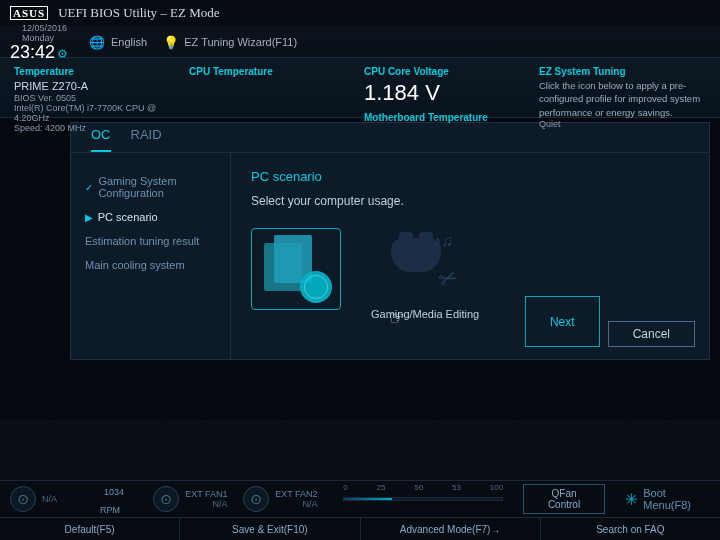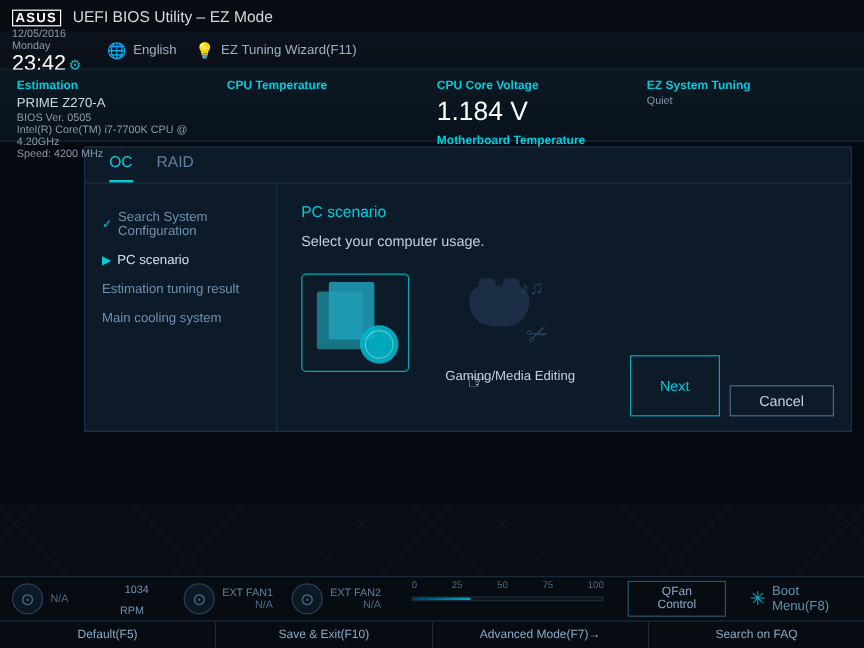--- a/index.html
+++ b/index.html
@@ -45,20 +45,21 @@
       border-bottom: 1px solid #1a2a3a;
       height: 58px;
     }
 
     .header-top {
       display: flex;
       align-items: center;
       padding: 4px 10px;
       height: 26px;
       background: #060c12;
+      font-family: Liberation Serif, serif;
     }
 
     .asus-logo {
       color: #fff;
       font-weight: bold;
       font-size: 13px;
       letter-spacing: 1px;
       margin-right: 10px;
     }
 
@@ -83,20 +84,21 @@
 
     .datetime-block {
       display: flex;
       flex-direction: column;
       margin-right: 14px;
     }
 
     .date-text {
       font-size: 9px;
       color: #8a9aaa;
+      margin-left: 12px;
     }
 
     .time-text {
       font-size: 18px;
       color: #fff;
       font-weight: 300;
       line-height: 1;
     }
 
     .time-gear {
@@ -600,56 +602,57 @@
       <div class="nav-item">
         <span class="nav-icon">💡</span>
         <span>EZ Tuning Wizard(F11)</span>
       </div>
     </div>
   </div>
 </div>
 
 <div class="info-bar">
   <div class="info-section">
-    <div class="info-label">Estimation</div>
+    <div class="info-label">Temperature</div>
     <div class="info-value">PRIME Z270-A</div>
     <div class="info-subtext">BIOS Ver. 0505</div>
     <div class="info-subtext">Intel(R) Core(TM) i7-7700K CPU @ 4.20GHz</div>
     <div class="info-subtext">Speed: 4200 MHz</div>
   </div>
   <div class="info-section">
     <div class="info-label">CPU Temperature</div>
   </div>
   <div class="info-section">
     <div class="info-label">CPU Core Voltage</div>
     <div class="info-value large">1.184 V</div>
     <div class="info-label" style="margin-top:4px;">Motherboard Temperature</div>
   </div>
   <div class="info-section">
     <div class="info-label">EZ System Tuning</div>
+    <div class="ez-system-desc">Click the icon below to apply a pre-configured profile for improved system performance or energy savings.</div>
     <div class="info-subtext">Quiet</div>
   </div>
 </div>
 
 <div style="position:relative; height: 302px;">
   <div class="bg-panel"></div>
 
   <div class="wizard-dialog">
 
     <div class="wizard-tabs">
       <div class="wizard-tab active">OC</div>
       <div class="wizard-tab">RAID</div>
     </div>
 
     <div class="wizard-body">
 
       <div class="wizard-sidebar">
         <div class="sidebar-item">
           <span class="check-icon">✓</span>
-          <span>Search System Configuration</span>
+          <span>Gaming System Configuration</span>
         </div>
         <div class="sidebar-item active">
           <span class="arrow-icon">▶</span>
           <span>PC scenario</span>
         </div>
         <div class="sidebar-item">
           <span>Estimation tuning result</span>
         </div>
         <div class="sidebar-item">
           <span>Main cooling system</span>
@@ -726,21 +729,21 @@
         <div class="fan-label">EXT FAN2</div>
         <div class="fan-na">N/A</div>
       </div>
     </div>
 
     <div style="position:relative; flex:1; margin: 0 10px;">
       <div class="fan-speed-labels">
         <span>0</span>
           <span>25</span>
           <span>50</span>
-          <span>75</span>
+          <span>53</span>
           <span>100</span>
       </div>
       <div class="fan-speed-bar">
         <div style="width:30%; height:100%; background: linear-gradient(90deg, #004060, #00aabb);"></div>
       </div>
     </div>
 
     <button class="qfan-btn">QFan Control</button>
 
     <div style="flex:1;"></div>

